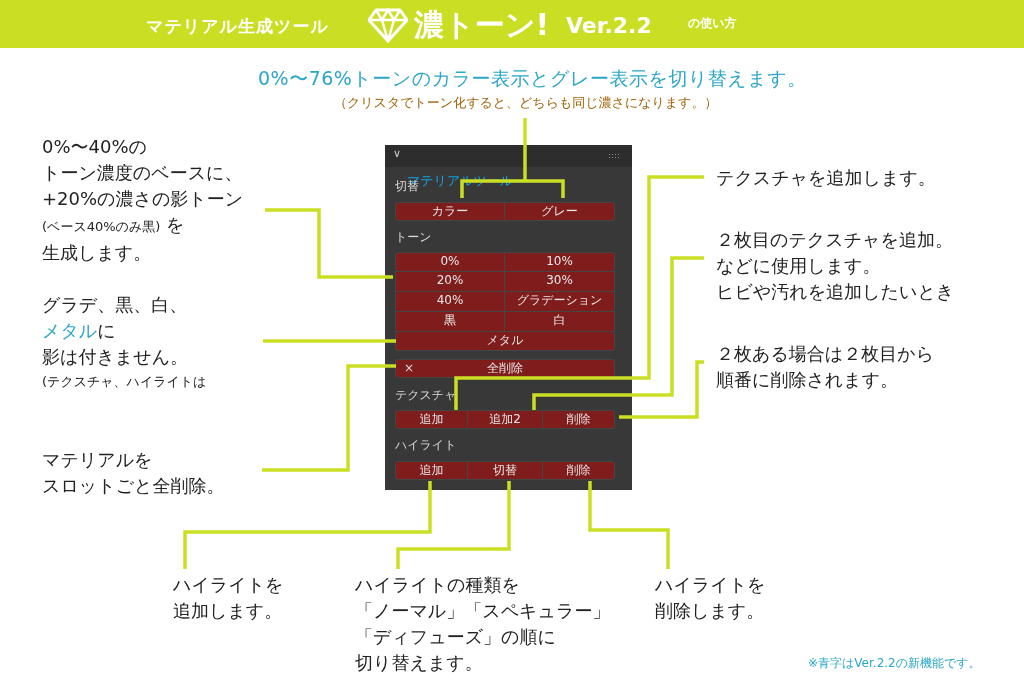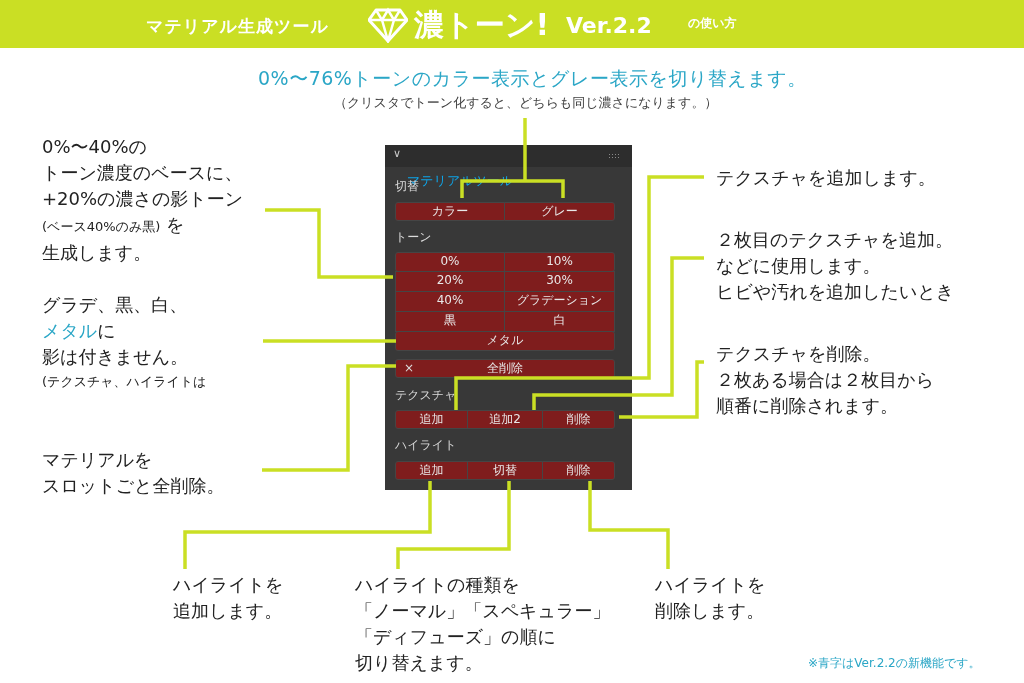--- a/index.html
+++ b/index.html
@@ -12,21 +12,21 @@
   .banner .gem { position: absolute; left: 368px; top: 7px; width: 40px; height: 36px; }
   .banner .logo { position: absolute; left: 414px; top: 5px; font-size: 30px; font-weight: bold; color: #fff; letter-spacing: 0px; }
   .banner .ver { position: absolute; left: 566px; top: 13px; font-size: 22px; font-weight: bold; color: #fff; }
   .banner .howto { position: absolute; left: 688px; top: 15px; font-size: 12px; font-weight: bold; color: #fff; }
 
   
   .note { position: absolute; font-size: 18px; line-height: 26px; color: #222; white-space: nowrap; }
   .note .small { font-size: 13px; }
   .blue { color: #2aa6c6; }
   .top-title { position: absolute; left: 258px; top: 66px; font-size: 19px; color: #2aa6c6; white-space: nowrap; letter-spacing: 0.5px; }
-  .top-sub { position: absolute; left: 334px; top: 94px; font-size: 13px; color: #404040; white-space: nowrap; }
+  .top-sub { position: absolute; left: 334px; top: 94px; font-size: 13px; color: #a16207; white-space: nowrap; }
   .footnote { position: absolute; left: 808px; top: 655px; font-size: 12px; color: #2aa6c6; white-space: nowrap; }
 
   
   .panel { position: absolute; left: 385px; top: 145px; width: 247px; height: 345px; background: #383838; }
   .panel-header { position: absolute; left: 0; top: 0; width: 247px; height: 22px; background: #2d2d2d; }
   .panel-header .chev { position: absolute; left: 8px; top: 2px; font-size: 11px; color: #ccc; }
   .panel-header .title { position: absolute; left: 22px; top: 3px; font-size: 13px; color: #0ea5e9; white-space: nowrap; margin-top: 24px; }
   .panel-header .grip { position: absolute; right: 12px; top: 8px; width: 12px; height: 6px;
     background-image: radial-gradient(circle, #8a8a8a 0.8px, transparent 1px); background-size: 3px 3px; }
   .sec-label { position: absolute; left: 10px; font-size: 12px; color: #dcdcdc; white-space: nowrap; }
@@ -79,21 +79,20 @@
 
 <div class="note" style="left:716px; top:165px;">
   <div>テクスチャを追加します。</div>
 </div>
 <div class="note" style="left:716px; top:227px;">
   <div>２枚目のテクスチャを追加。</div>
   <div>などに使用します。</div>
   <div>ヒビや汚れを追加したいとき</div>
 </div>
 <div class="note" style="left:716px; top:341px;">
-  <div>テクスチャを削除。</div>
   <div>２枚ある場合は２枚目から</div>
   <div>順番に削除されます。</div>
 </div>
 
 <div class="note" style="left:173px; top:572px;">
   <div>ハイライトを</div>
   <div>追加します。</div>
 </div>
 <div class="note" style="left:355px; top:572px;">
   <div>ハイライトの種類を</div>

